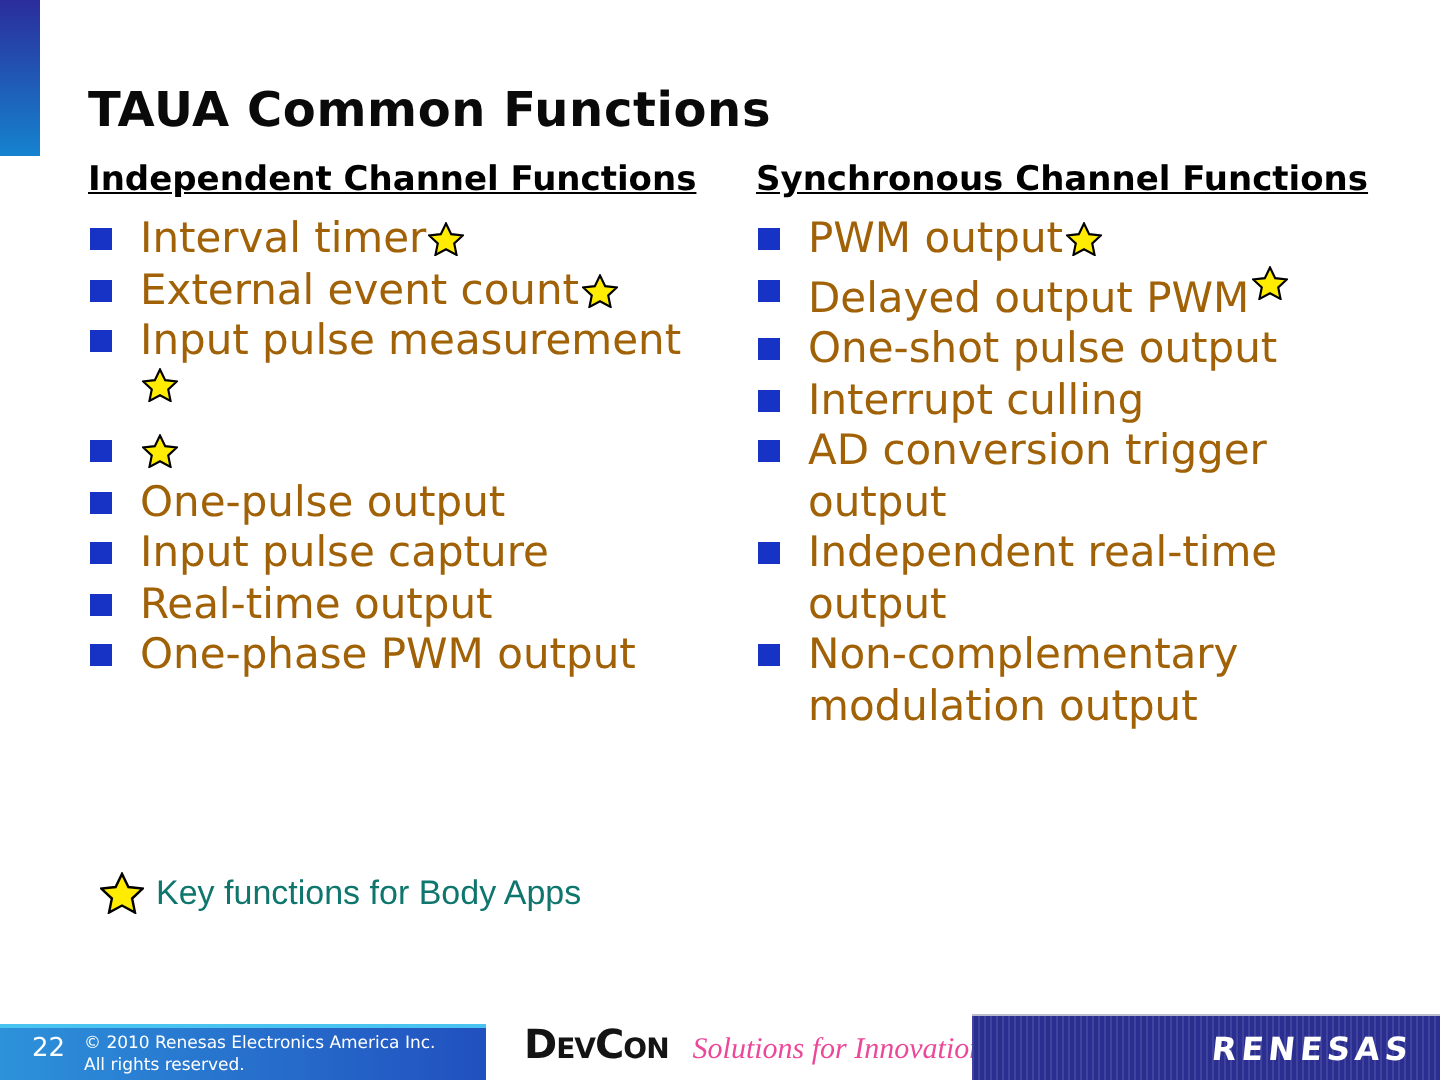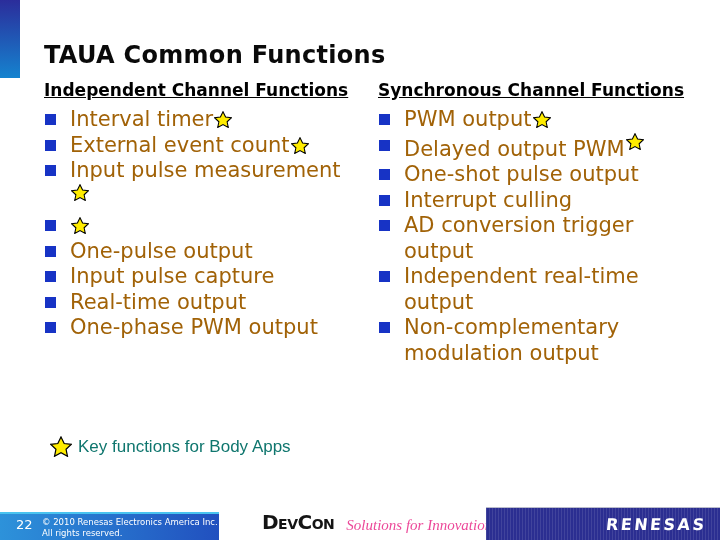--- a/index.html
+++ b/index.html
@@ -36,21 +36,21 @@
   .star { display:inline-block; width:18px; height:17px; margin-left:1px; vertical-align:-2px; }
   .star.raised { vertical-align:6px; }
 
   .keynote {
     position:absolute; left:50px; top:436px; display:flex; align-items:flex-end;
     font-family:"Liberation Sans", sans-serif; font-size:17px; color:#0f766e;
   }
   .keynote .star-big { width:22px; height:21px; margin-right:6px; flex:0 0 auto; }
 
   .footer-bar {
-    position:absolute; left:0; top:512px; width:219px; height:28px;
+    position:absolute; left:0; top:512px; width:243px; height:28px;
     box-sizing:border-box;
     background:linear-gradient(90deg,#2d92da 0%, #2150bf 100%);
     border-top:2px solid #49c3ef;
   }
   .page-num { position:absolute; left:16px; top:3px; font-size:13px; color:#fff; }
   .copyright { position:absolute; left:42px; top:3px; font-size:8.5px; line-height:10.5px; color:#fff; }
 
   .devcon-block { position:absolute; left:262px; top:510px; display:flex; align-items:flex-end; }
   .devcon-logo {
     font-variant:small-caps; font-weight:800; font-size:20px; color:#141414;

